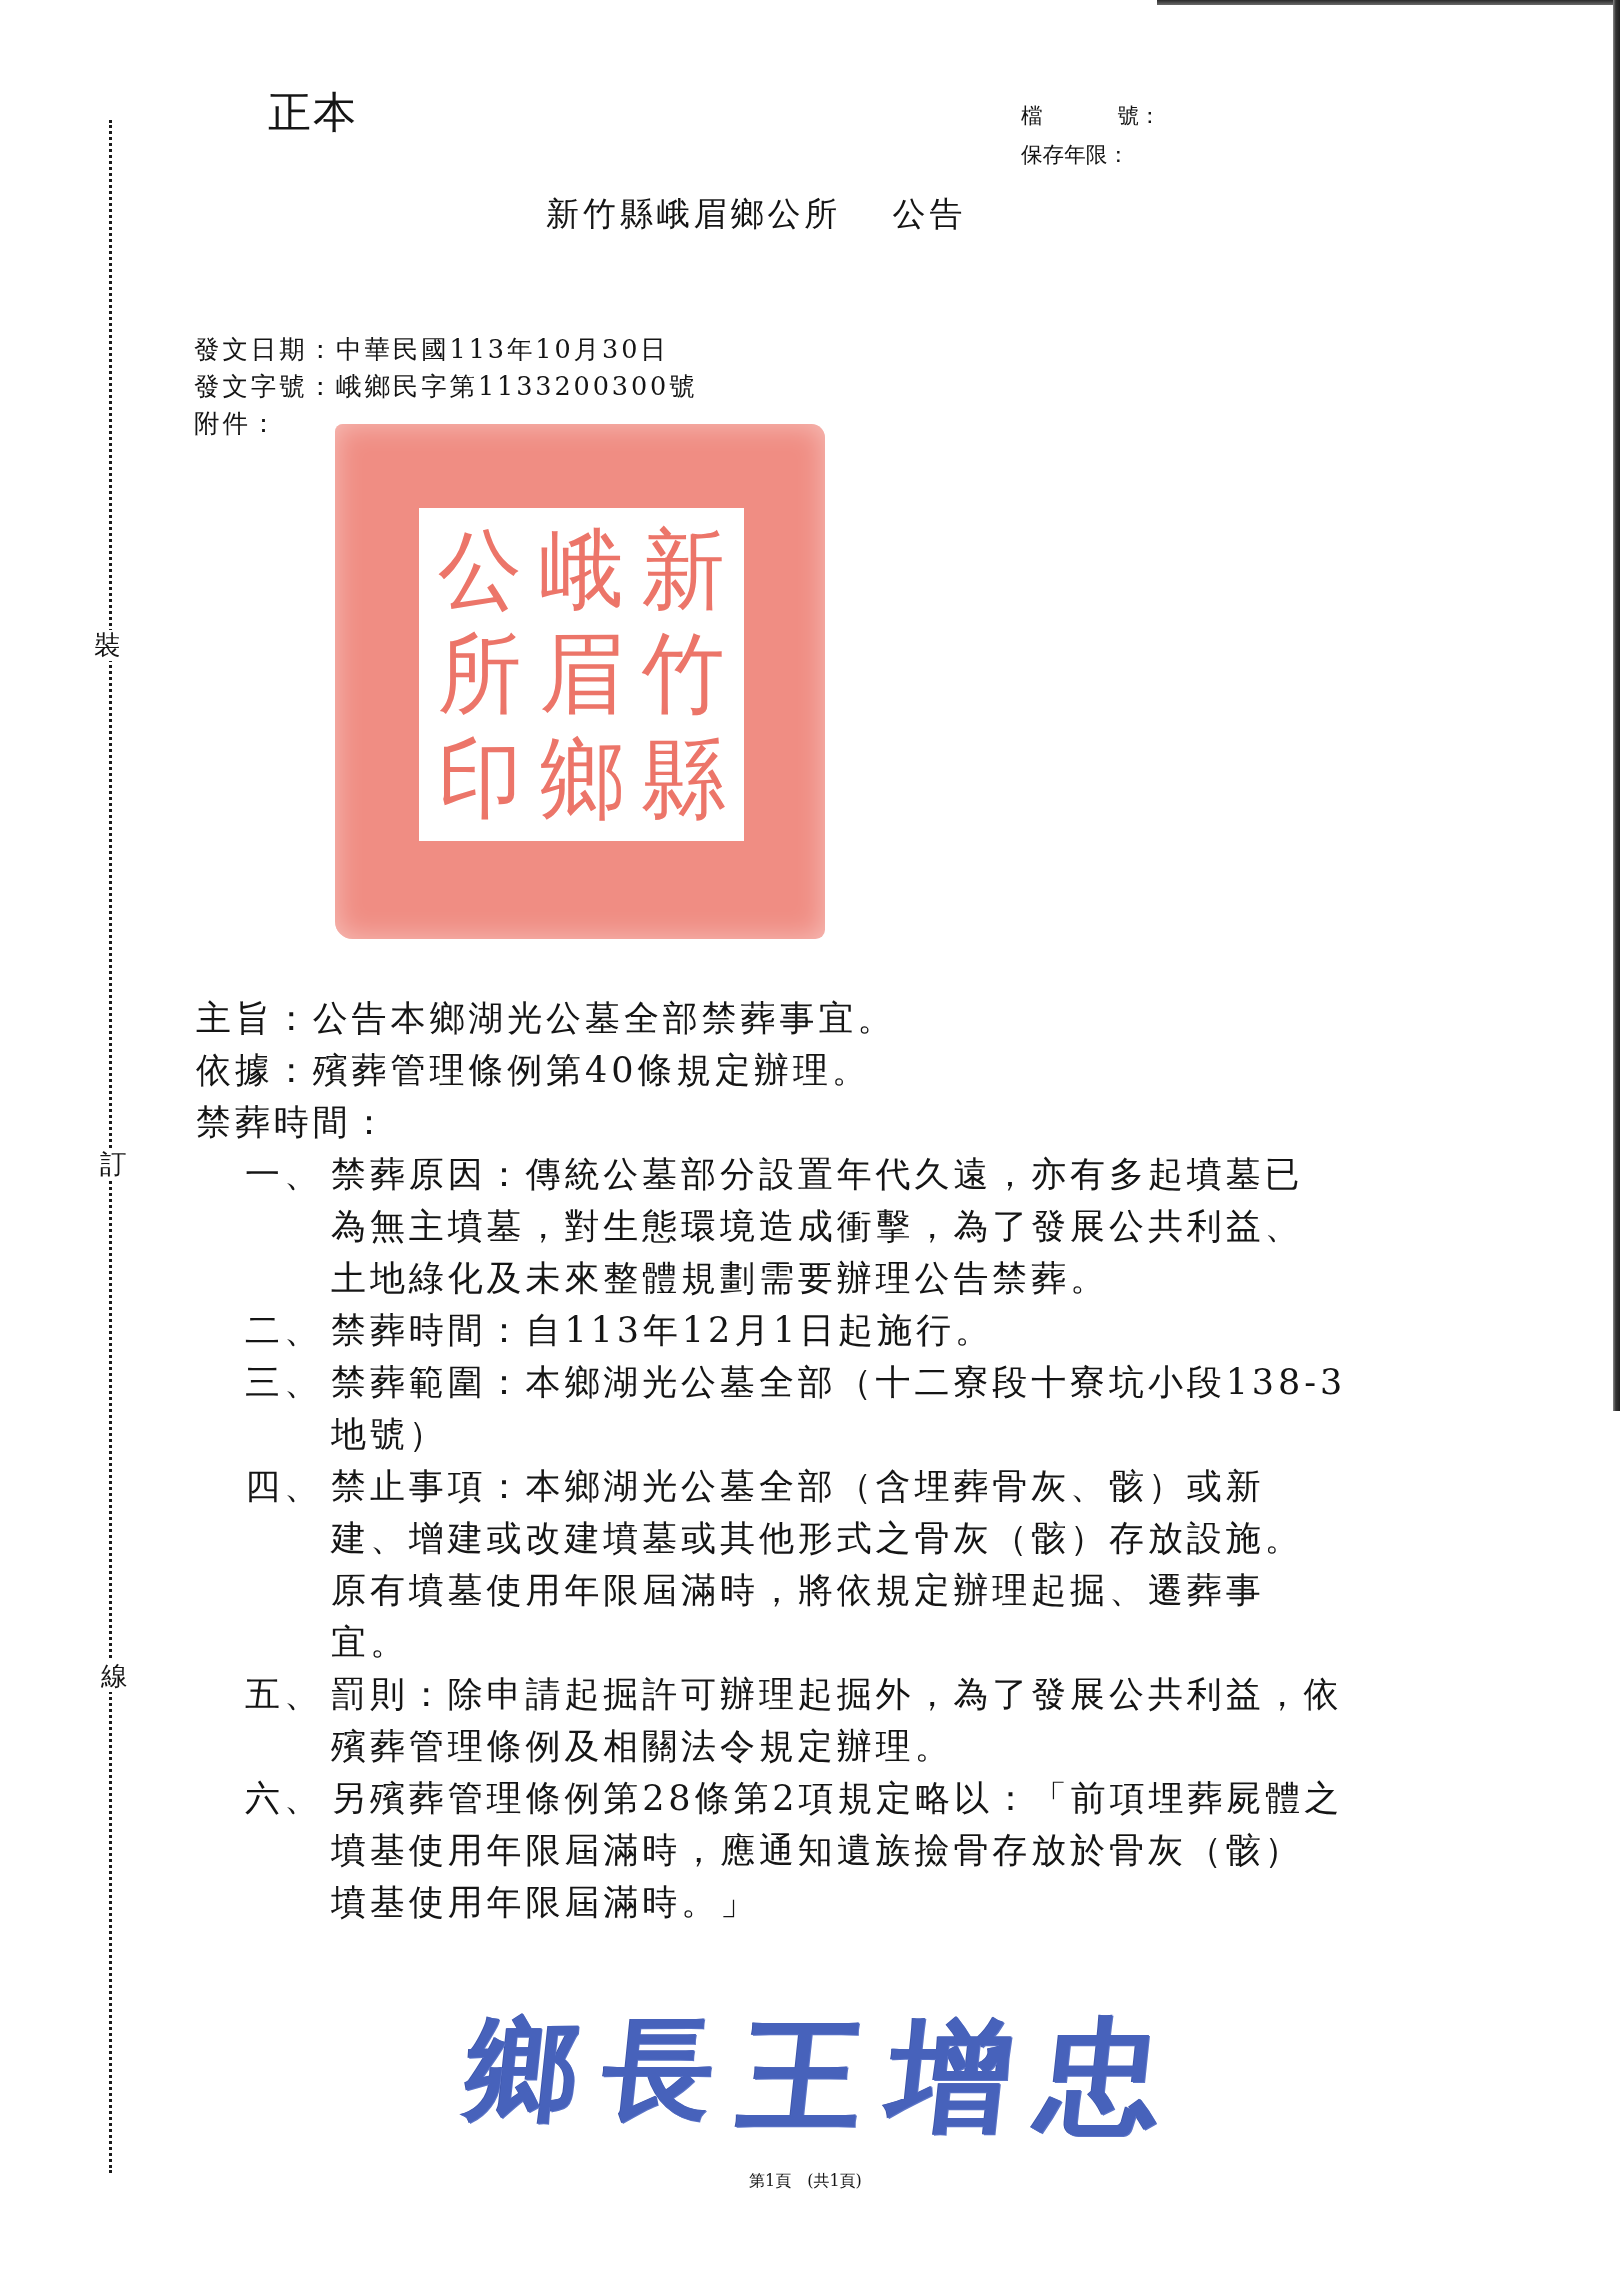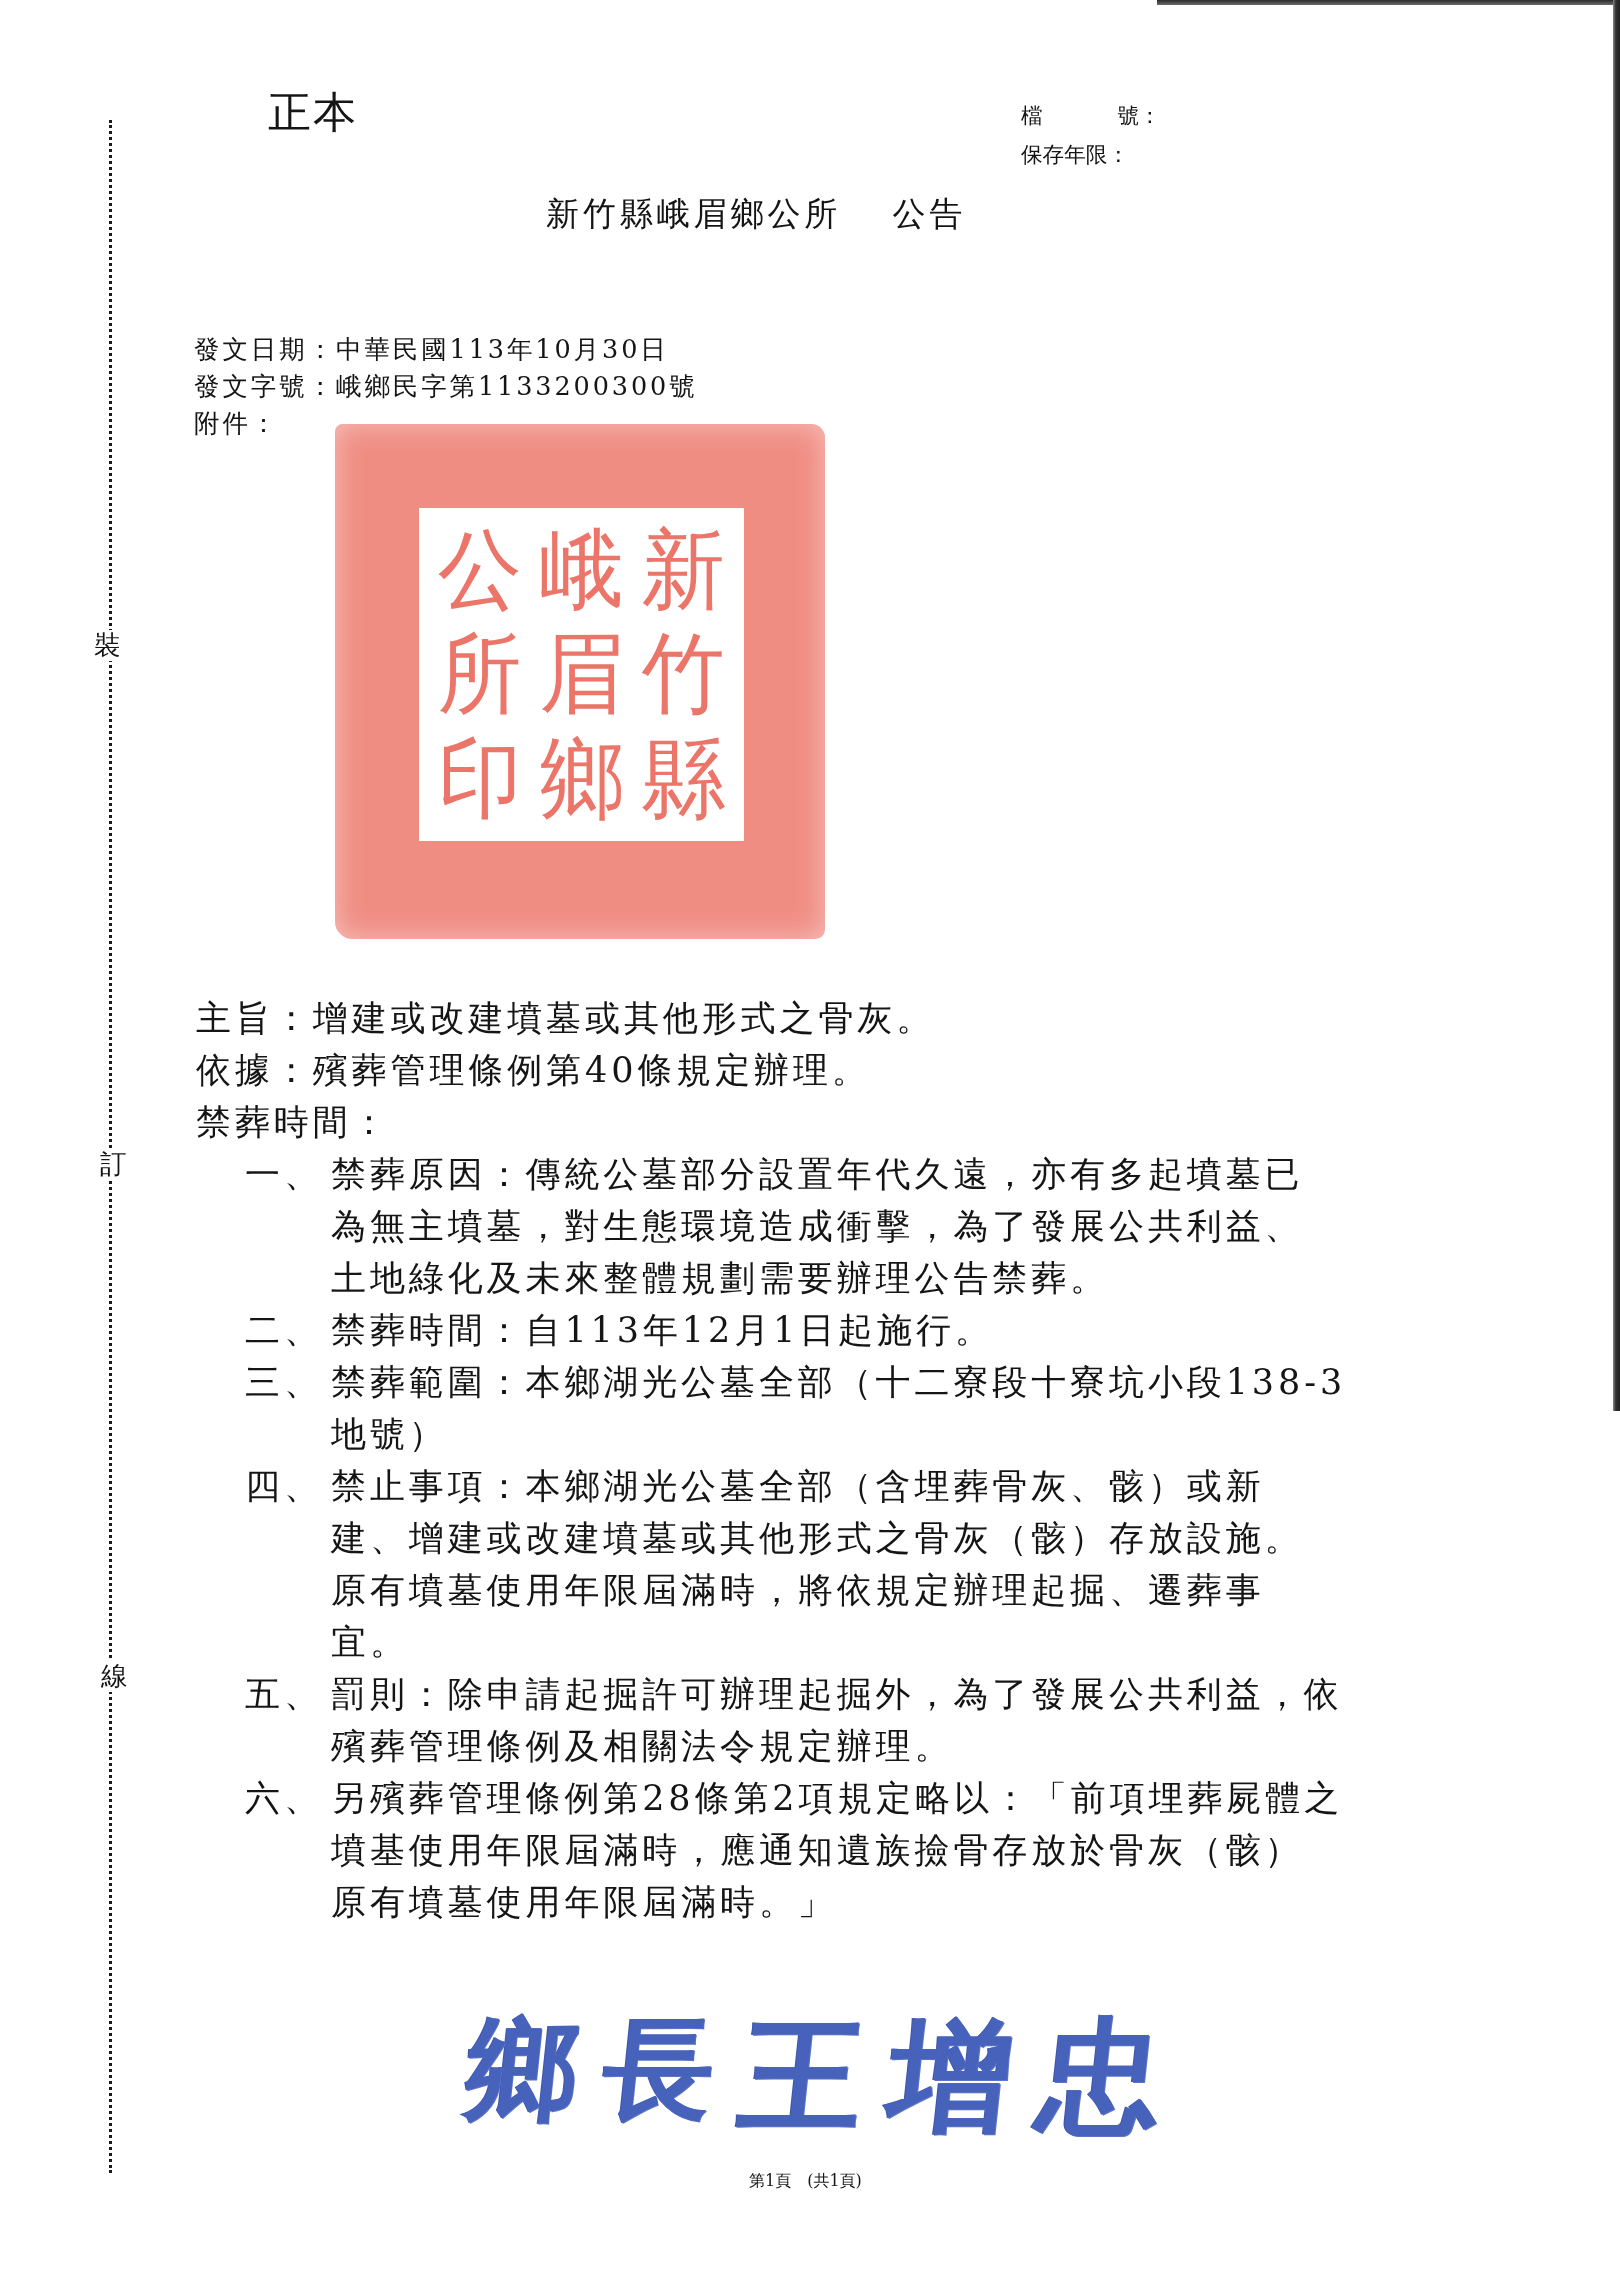--- a/index.html
+++ b/index.html
@@ -200,21 +200,21 @@
     <span class="seal-char">峨</span>
     <span class="seal-char">眉</span>
     <span class="seal-char">鄉</span>
     <span class="seal-char">公</span>
     <span class="seal-char">所</span>
     <span class="seal-char">印</span>
   </div>
 </div>
 
 <div class="body-text">
-  <div class="line">主旨：增建或改建墳墓或其他形式之骨灰。</div>
+  <div class="line">主旨：公告本鄉湖光公墓全部禁葬事宜。</div>
   <div class="line">依據：殯葬管理條例第40條規定辦理。</div>
   <div class="line">禁葬時間：</div>
 
   <div class="items">
     <div class="item">
       <span class="num">一、</span>
       <div class="content">
         <div class="line">禁葬原因：傳統公墓部分設置年代久遠，亦有多起墳墓已</div>
         <div class="line">為無主墳墓，對生態環境造成衝擊，為了發展公共利益、</div>
         <div class="line">土地綠化及未來整體規劃需要辦理公告禁葬。</div>
@@ -247,21 +247,21 @@
       <div class="content">
         <div class="line">罰則：除申請起掘許可辦理起掘外，為了發展公共利益，依</div>
         <div class="line">殯葬管理條例及相關法令規定辦理。</div>
       </div>
     </div>
     <div class="item">
       <span class="num">六、</span>
       <div class="content">
         <div class="line">另殯葬管理條例第28條第2項規定略以：「前項埋葬屍體之</div>
         <div class="line">墳基使用年限屆滿時，應通知遺族撿骨存放於骨灰（骸）</div>
-        <div class="line">原有墳墓使用年限屆滿時。」</div>
+        <div class="line">墳基使用年限屆滿時。」</div>
       </div>
     </div>
   </div>
 </div>
 
 <div class="signature">
   <span class="sig-char">鄉</span>
   <span class="sig-char">長</span>
   <span class="sig-char">王</span>
   <span class="sig-char">增</span>

